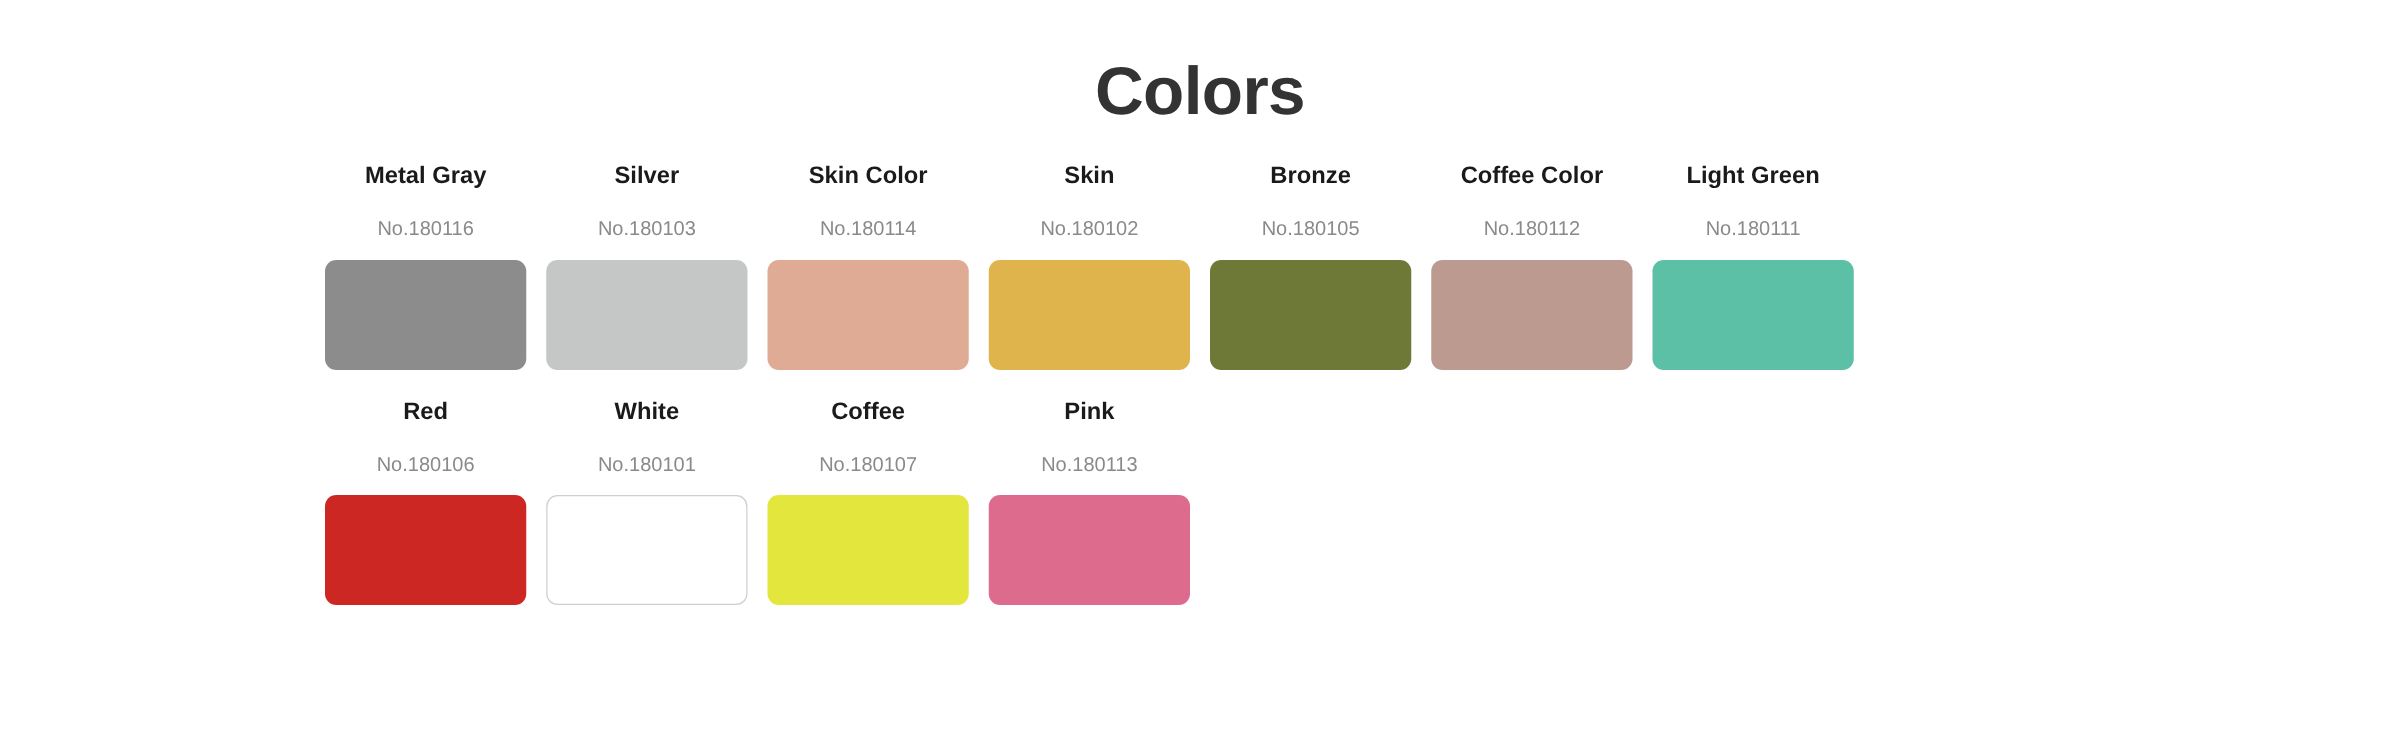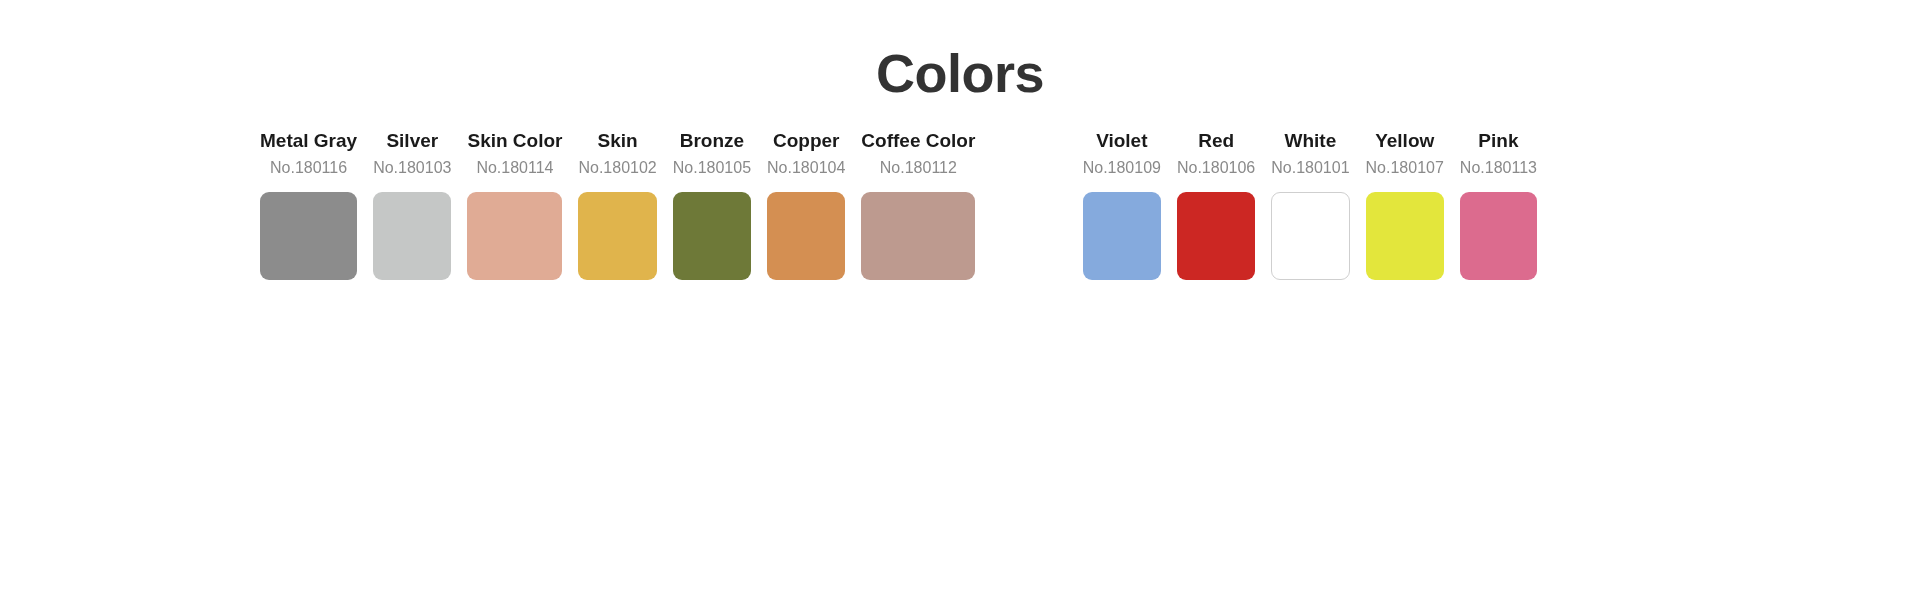--- a/index.html
+++ b/index.html
@@ -27,21 +27,21 @@
     color: #333333;
     letter-spacing: -0.5px;
     margin: 44px 0 0 0;
     line-height: 1.1;
     text-align: left;
   }
   .palette {
     width: 1400px;
     margin-top: 26px;
     display: flex;
-    flex-direction: row;
+    flex-direction: column;
     gap: 22px;
   }
   .swatch-row {
     display: grid;
     grid-template-columns: repeat(8, 1fr);
     column-gap: 16px;
   }
   .swatch-cell {
     display: flex;
     flex-direction: column;
@@ -53,21 +53,21 @@
     color: #1a1a1a;
     line-height: 1.25;
     text-align: center;
     white-space: nowrap;
   }
   .swatch-code {
     font-size: 16px;
     font-weight: normal;
     color: #8a8a8a;
     line-height: 1.3;
-    margin-top: 5px;
+    margin-top: 21px;
     text-align: center;
     white-space: nowrap;
   }
   .swatch-chip {
     width: 100%;
     height: 88px;
     margin-top: 13px;
     border-radius: 9px;
     box-sizing: border-box;
   }
@@ -103,48 +103,43 @@
           <div class="swatch-name">Skin</div>
           <div class="swatch-code">No.180102</div>
           <div class="swatch-chip" style="background-color: rgb(224, 180, 76);"></div>
         </div>
         <div class="swatch-cell">
           <div class="swatch-name">Bronze</div>
           <div class="swatch-code">No.180105</div>
           <div class="swatch-chip" style="background-color: rgb(110, 121, 56);"></div>
         </div>
         <div class="swatch-cell">
-          <div class="swatch-name">Copper</div>
-          <div class="swatch-code">No.180104</div>
-          <div class="swatch-chip" style="background-color: rgb(212, 143, 82);"></div>
-        </div>
-        <div class="swatch-cell">
           <div class="swatch-name">Coffee Color</div>
           <div class="swatch-code">No.180112</div>
           <div class="swatch-chip" style="background-color: rgb(189, 154, 143);"></div>
         </div>
+        <div class="swatch-cell">
+          <div class="swatch-name">Light Green</div>
+          <div class="swatch-code">No.180111</div>
+          <div class="swatch-chip" style="background-color: rgb(91, 192, 165);"></div>
+        </div>
       </div>
     <div class="swatch-row">
-        <div class="swatch-cell">
-          <div class="swatch-name">Violet</div>
-          <div class="swatch-code">No.180109</div>
-          <div class="swatch-chip" style="background-color: rgb(133, 170, 221);"></div>
-        </div>
         <div class="swatch-cell">
           <div class="swatch-name">Red</div>
           <div class="swatch-code">No.180106</div>
           <div class="swatch-chip" style="background-color: rgb(204, 39, 35);"></div>
         </div>
         <div class="swatch-cell">
           <div class="swatch-name">White</div>
           <div class="swatch-code">No.180101</div>
           <div class="swatch-chip bordered" style="background-color: rgb(255, 255, 255);"></div>
         </div>
         <div class="swatch-cell">
-          <div class="swatch-name">Yellow</div>
+          <div class="swatch-name">Coffee</div>
           <div class="swatch-code">No.180107</div>
           <div class="swatch-chip" style="background-color: rgb(227, 230, 60);"></div>
         </div>
         <div class="swatch-cell">
           <div class="swatch-name">Pink</div>
           <div class="swatch-code">No.180113</div>
           <div class="swatch-chip" style="background-color: rgb(220, 107, 142);"></div>
         </div>
       </div>
   </div>

